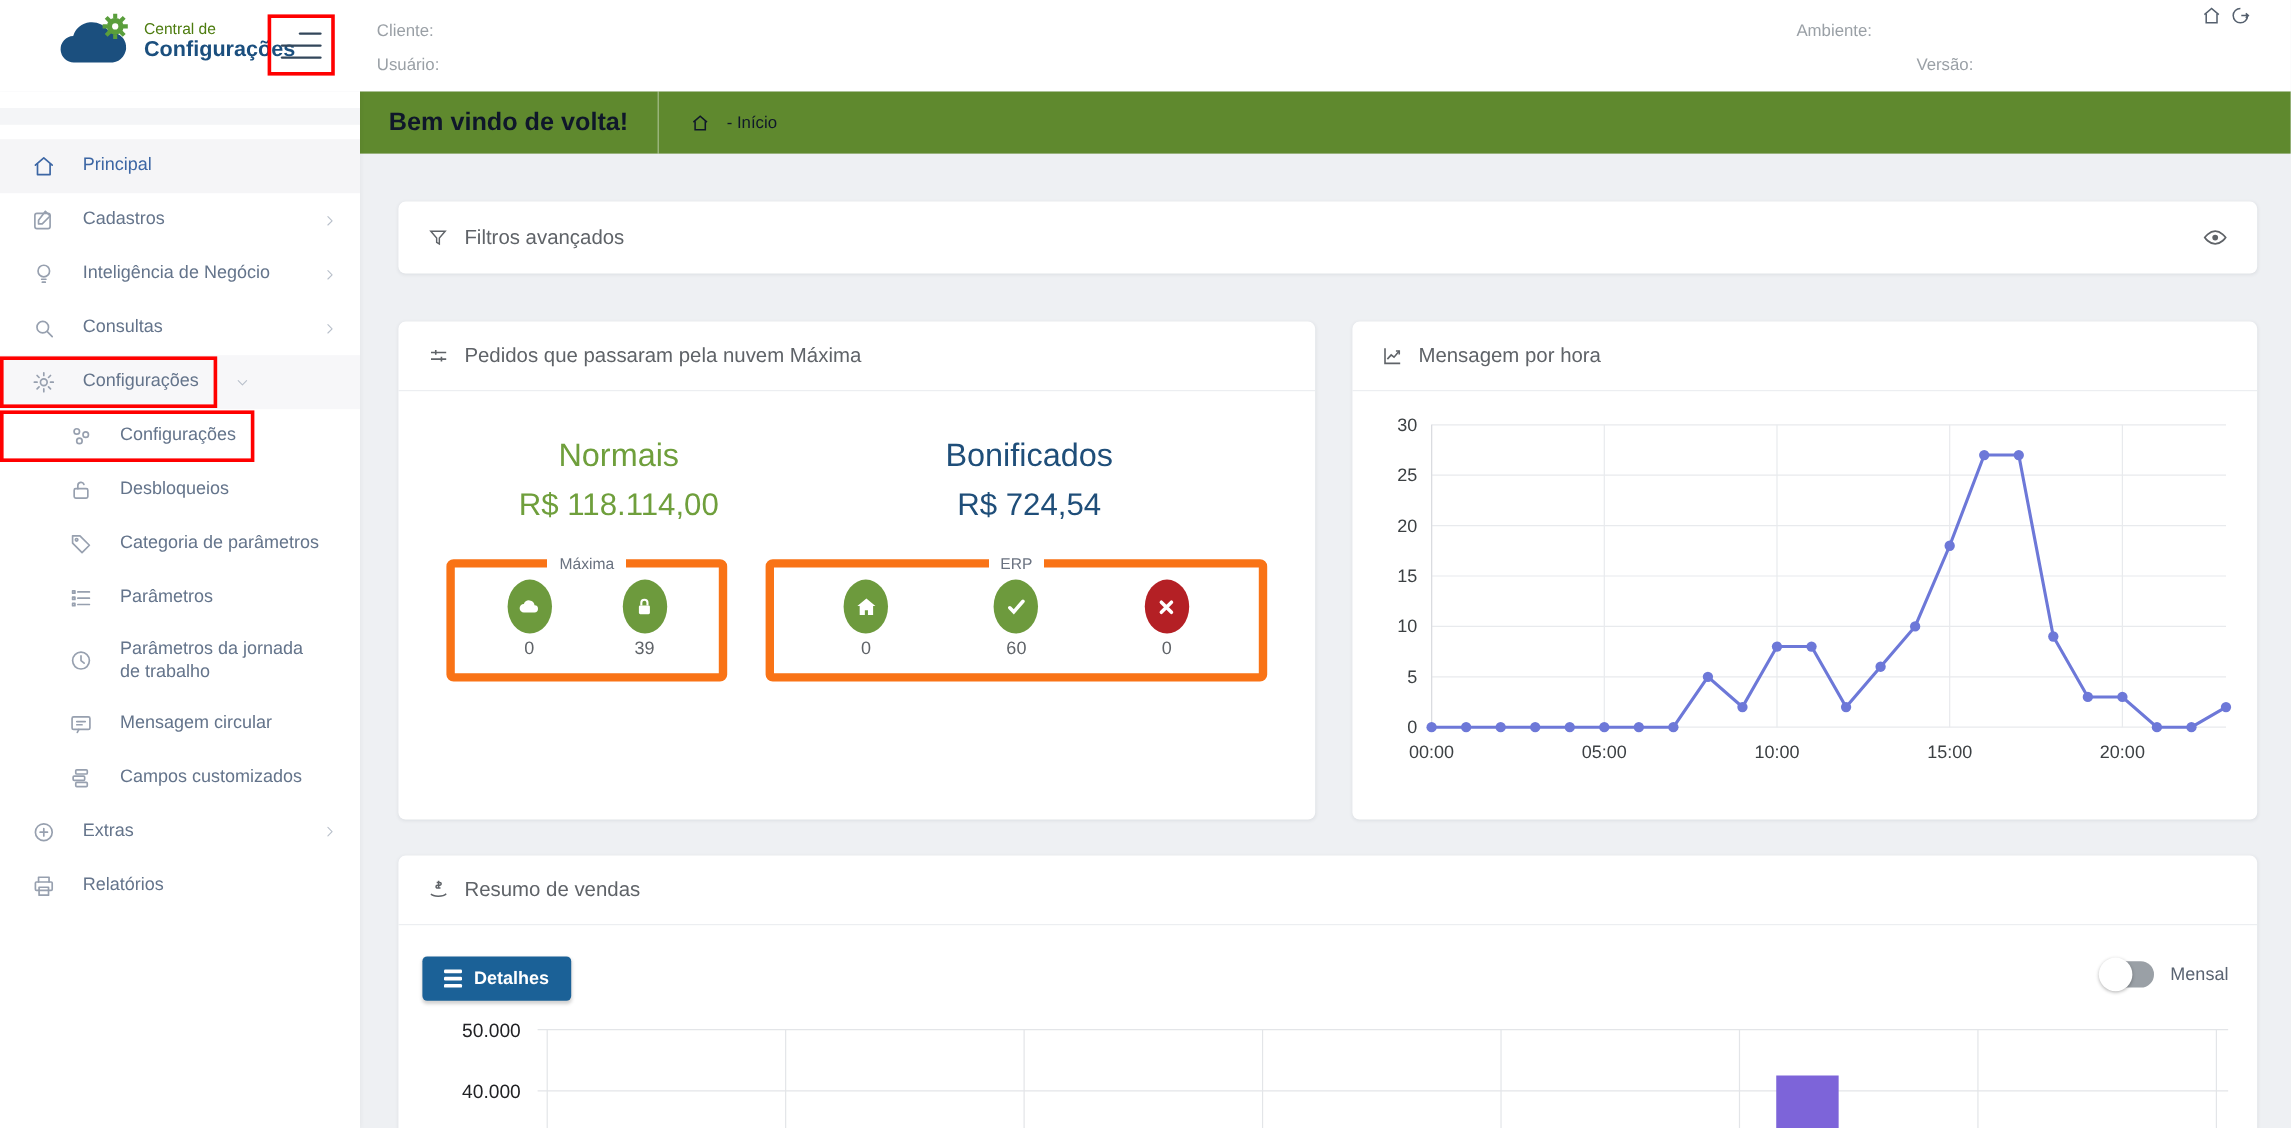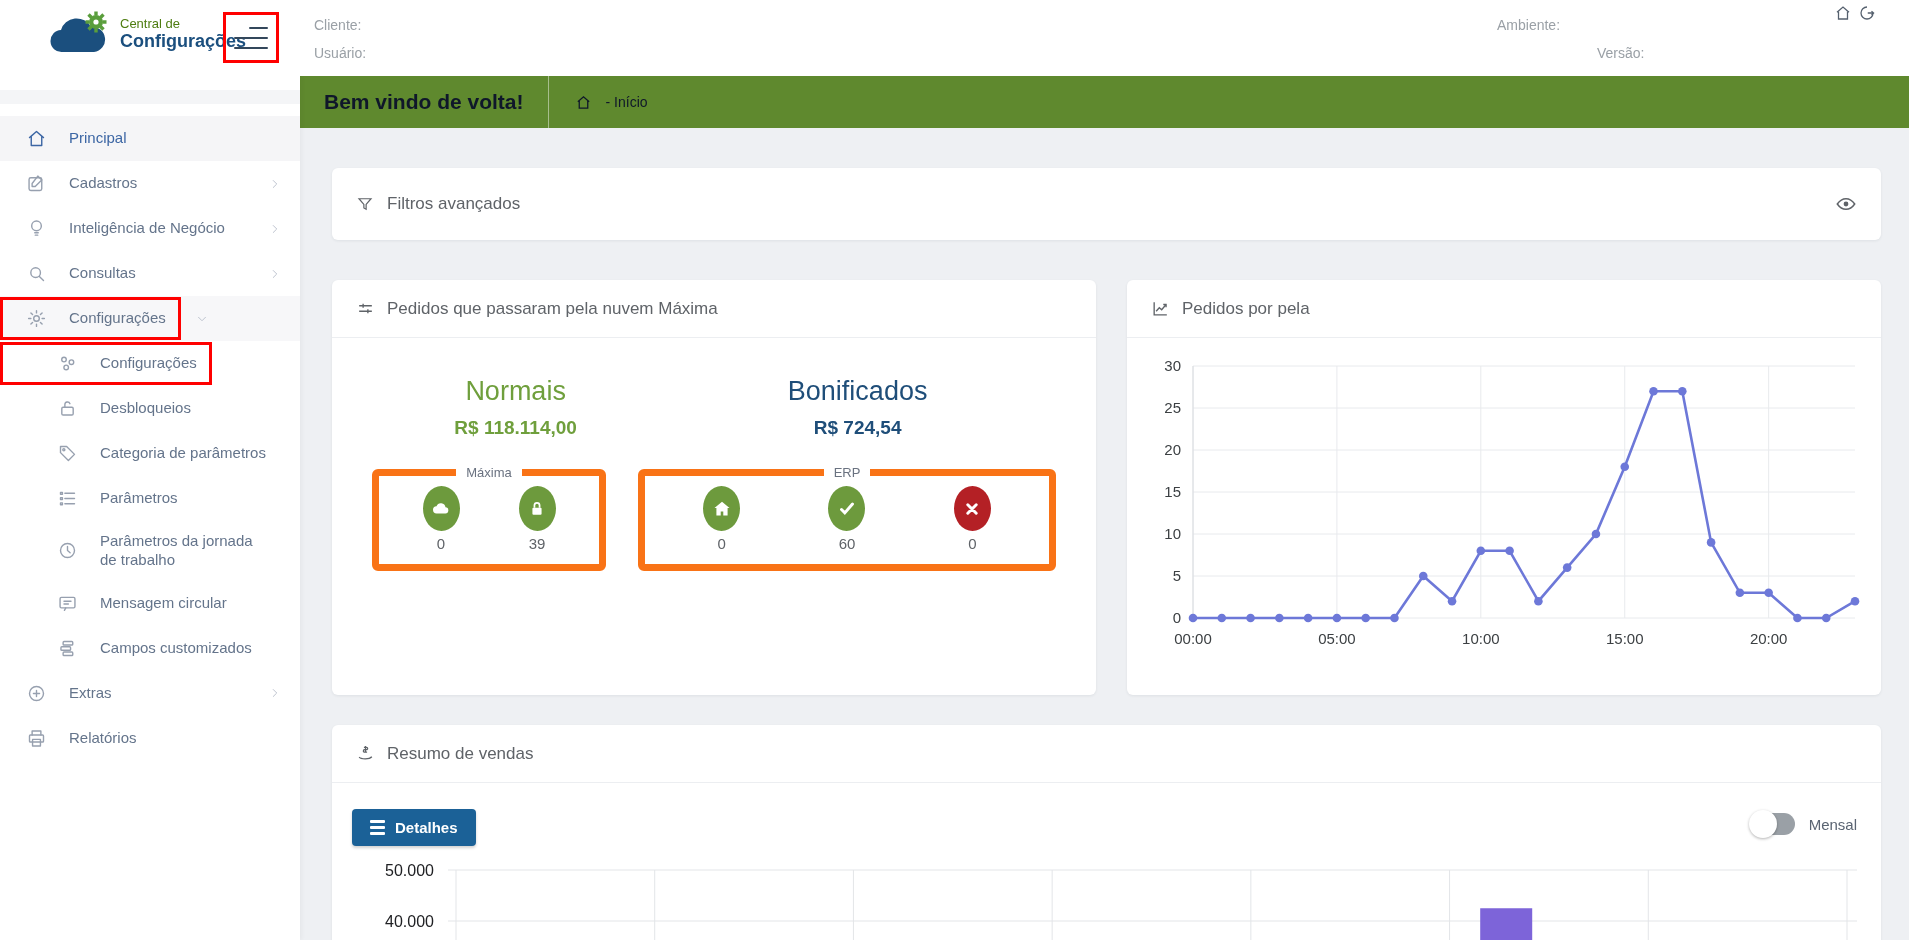--- a/index.html
+++ b/index.html
@@ -52,36 +52,36 @@
   .welcome .vsep { width:1px; height:52px; background:rgba(255,255,255,.45); }
   .crumb { display:flex; align-items:center; gap:14px; padding:0 26px; font-size:14px; cursor:pointer; }
   .crumb .icn { width:17px; height:17px; }
 
   .content { padding:40px 28px 0 32px; }
   .card { background:#fff; border-radius:6px; box-shadow:0 1px 3px rgba(40,50,60,.08); }
   .card-head { display:flex; align-items:center; gap:12px; padding:0 24px; height:58px;
     font-size:17px; color:#5f6368; border-bottom:1px solid #eceef1; }
   .card-head .icn { width:19px; height:19px; color:#5f6368; }
 
-  .filters-card { height:72px; margin-bottom:40px; display:flex; align-items:center; padding:0 24px; }
+  .filters-card { height:60px; margin-bottom:40px; display:flex; align-items:center; padding:0 24px; }
   .filters-card .title { display:flex; align-items:center; gap:13px; font-size:17px; }
   .filters-card .icn { width:18px; height:18px; color:#5f6368; }
   .eye-btn { margin-left:auto; width:22px; height:22px; color:#5f6368; cursor:pointer; }
 
   .row2 { display:flex; gap:31px; margin-bottom:30px; }
   .orders-card { width:795px; height:415px; }
   .hours-card { flex:1; height:415px; }
 
   .orders-body { padding:38px 40px 0 40px; }
   .stats-row { display:flex; margin-bottom:26px; }
   .stat { text-align:center; }
   .stat.normais { width:42%; color:#6f9f3c; }
   .stat.bonif   { width:58%; color:#1f4e79; }
   .stat .s-label { font-size:27px; margin-bottom:10px; }
-  .stat .s-value { font-size:19px;font-weight:bold; }
+  .stat .s-value { font-size:26px; }
   .fieldsets { display:flex; gap:32px; }
   fieldset { border:7px solid #f97316; border-radius:6px; padding:6px 14px 12px; }
   fieldset legend { font-size:13px; color:#6a7280; padding:0 10px; margin:0 auto; text-align:center; }
   .fs-maxima { width:234px; }
   .fs-erp { flex:1; }
   .kpi-row { display:flex; justify-content:space-around; align-items:flex-end; }
   .kpi { text-align:center; }
   .kpi .oval { width:37px; height:45px; border-radius:50%; display:flex; align-items:center;
     justify-content:center; margin:0 auto 4px; }
   .kpi .oval svg { width:22px; height:22px; }
@@ -423,21 +423,21 @@
 
       <div class="card hours-card">
         <div class="card-head">
           <span class="icn">
             <svg viewBox="0 0 24 24" fill="none" stroke="currentColor" stroke-width="1.7">
                 <path d="M4 4v16h16"></path>
                 <path d="M6.5 15.5l4-4.5 3 2.5 5.5-6.5"></path>
                 <path d="M15.5 7h3.5v3.5"></path>
               </svg>
           </span>
-          <span>Pedidos por pela</span>
+          <span>Mensagem por hora</span>
         </div>
         <div class="hours-body">
           <svg id="line-chart" viewBox="0 0 730 312">
               <line x1="52" y1="266" x2="714" y2="266" stroke="#e8eaed"></line>
               <text x="40" y="271" text-anchor="end" font-size="15" fill="#3c4043">0</text>
               <line x1="52" y1="224" x2="714" y2="224" stroke="#e8eaed"></line>
               <text x="40" y="229" text-anchor="end" font-size="15" fill="#3c4043">5</text>
               <line x1="52" y1="182.00000000000003" x2="714" y2="182.00000000000003" stroke="#e8eaed"></line>
               <text x="40" y="187.00000000000003" text-anchor="end" font-size="15" fill="#3c4043">10</text>
               <line x1="52" y1="140" x2="714" y2="140" stroke="#e8eaed"></line>

